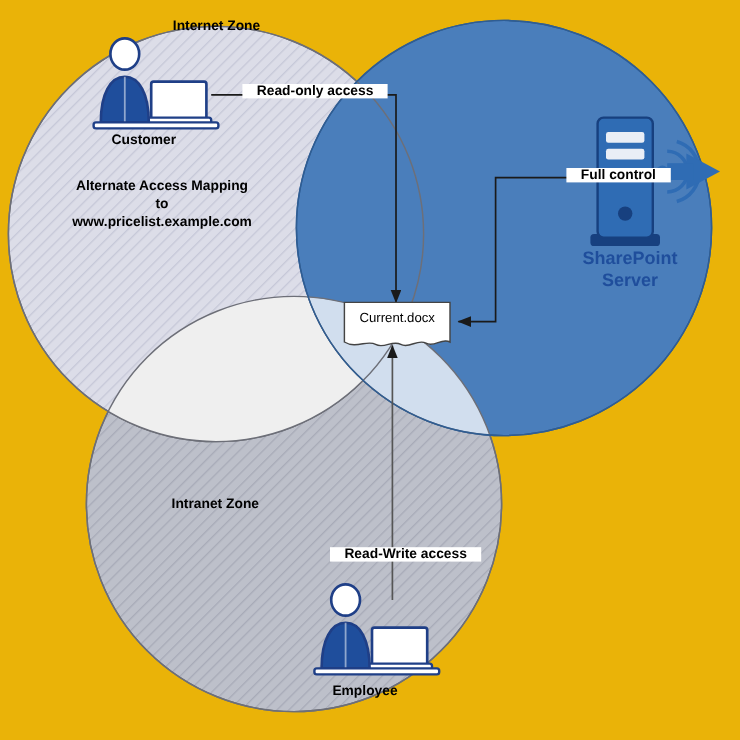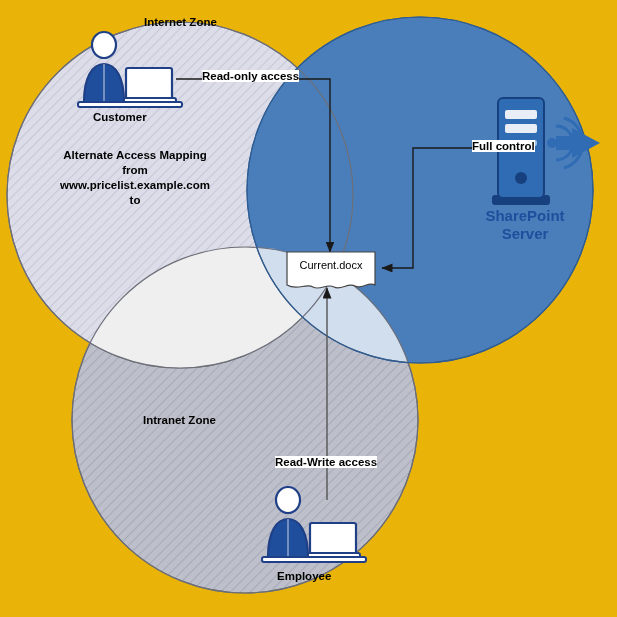--- a/index.html
+++ b/index.html
@@ -37,21 +37,21 @@
   }
   .person-label {
     font-size: 11.5px;
     font-weight: bold;
     text-align: center;
   }
   .arrow-label {
     font-size: 11.5px;
     font-weight: bold;
     background: #ffffff;
-    padding: 0 0;
+    padding: 0 12px;
     text-align: center;
   }
   .aam-block {
     position: absolute;
     left: 10px;
     top: 148px;
     width: 250px;
     text-align: center;
     font-size: 11.5px;
     font-weight: bold;
@@ -192,23 +192,22 @@
   </svg>
 
   <div class="lbl zone-label" style="left:144px; top:16px;">Internet Zone</div>
   <div class="lbl zone-label" style="left:143px; top:414px;">Intranet Zone</div>
 
   <div class="lbl person-label" style="left:93px; top:111px;">Customer</div>
   <div class="lbl person-label" style="left:277px; top:570px;">Employee</div>
 
   <div class="aam-block">
     <div>Alternate Access Mapping</div>
-    <div>from</div>
+    <div>to</div>
     <div>www.pricelist.example.com</div>
-    <div>to</div>
   </div>
 
   <div class="lbl arrow-label" style="left:202px; top:70px;">Read-only access</div>
   <div class="lbl arrow-label" style="left:427px; top:140px;margin-left:45px;">Full control</div>
   <div class="lbl arrow-label" style="left:275px; top:456px;">Read-Write access</div>
 
   <div class="server-label" style="left:465px; top:207px;">
     <div>SharePoint</div>
     <div>Server</div>
   </div>

